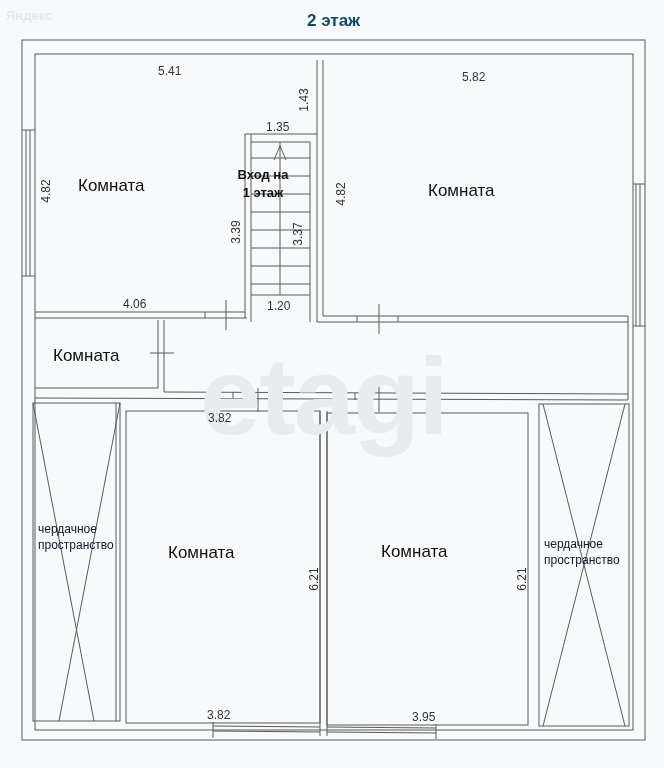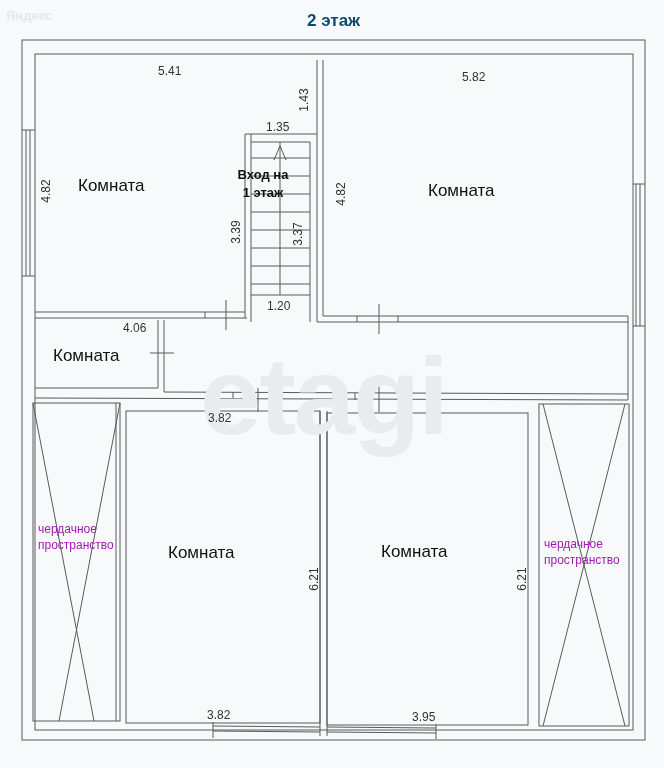--- a/index.html
+++ b/index.html
@@ -3,21 +3,21 @@
 <meta charset="utf-8">
 <style>
   html,body{margin:0;padding:0;}
   body{width:664px;height:768px;background:#f7f9fa;position:relative;overflow:hidden;font-family:"Liberation Sans",sans-serif;}
   .plan{position:absolute;left:0;top:0;width:664px;height:768px;}
   .lbl{position:absolute;color:#222;white-space:nowrap;}
   .title{font-weight:bold;font-size:17px;color:#0c4a6e;}
   .room{font-weight:normal;font-size:17px;color:#111;}
   .dim{font-size:12px;color:#333;}
   .vert{transform:rotate(-90deg);transform-origin:center center;}
-  .attic{font-size:12px;color:#a21caf;line-height:16px;}
+  .attic{font-size:12px;color:#0f172a;line-height:16px;}
   .stair{font-weight:bold;font-size:13px;color:#111;text-align:center;line-height:18px;}
   .watermark{position:absolute;left:200px;top:332px;font-size:110px;font-weight:bold;color:#e9ecee;letter-spacing:-2px;text-align:center;}
   .logo{position:absolute;left:6px;top:8px;font-size:13px;color:#e4e8ea;font-weight:bold;}
 </style>
 </head>
 <body>
 
 <div class="logo">Яндекс</div>
 
 <svg class="plan" viewBox="0 0 664 768" xmlns="http://www.w3.org/2000/svg">
@@ -130,21 +130,21 @@
   <div>чердачное</div>
   <div>пространство</div>
 </div>
 <div class="lbl attic" style="left:544px;top:536px;">
   <div>чердачное</div>
   <div>пространство</div>
 </div>
 
 <div class="lbl dim" style="left:158px;top:64px;">5.41</div>
 <div class="lbl dim vert" style="left:34px;top:184px;">4.82</div>
-<div class="lbl dim" style="left:123px;top:297px;margin-top:24px;">4.06</div>
+<div class="lbl dim" style="left:123px;top:297px;">4.06</div>
 <div class="lbl dim" style="left:266px;top:120px;text-align:center;">1.35</div>
 <div class="lbl dim vert" style="left:292px;top:93px;">1.43</div>
 <div class="lbl dim vert" style="left:224px;top:225px;">3.39</div>
 <div class="lbl dim vert" style="left:286px;top:227px;">3.37</div>
 <div class="lbl dim" style="left:267px;top:299px;">1.20</div>
 <div class="lbl dim" style="left:462px;top:70px;">5.82</div>
 <div class="lbl dim vert" style="left:329px;top:187px;">4.82</div>
 <div class="lbl dim" style="left:208px;top:411px;">3.82</div>
 <div class="lbl dim" style="left:207px;top:708px;">3.82</div>
 <div class="lbl dim vert" style="left:302px;top:572px;">6.21</div>

